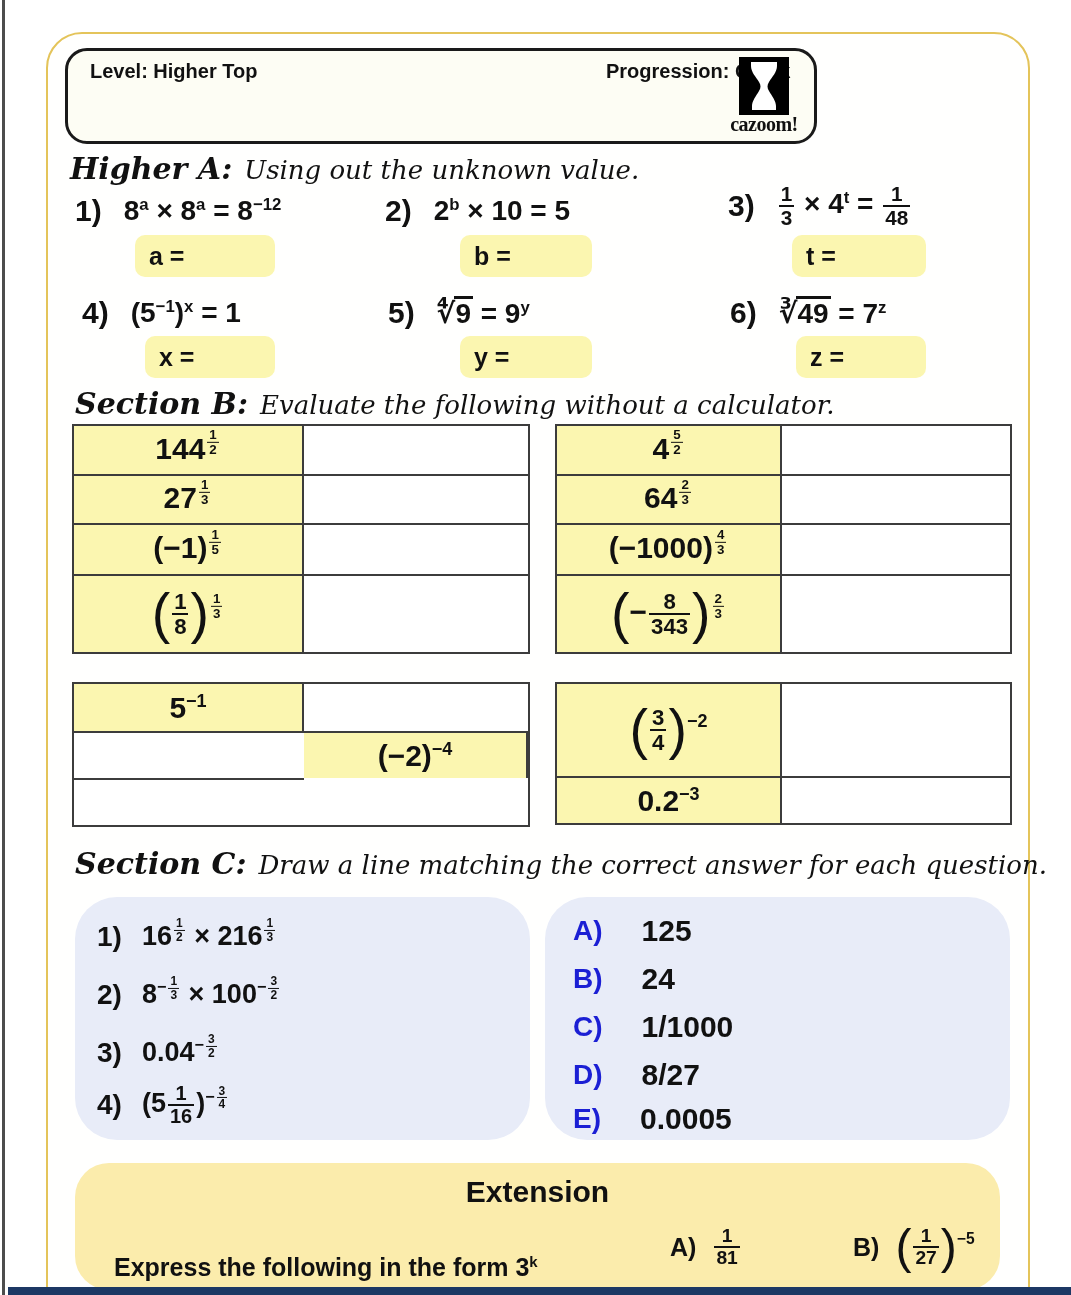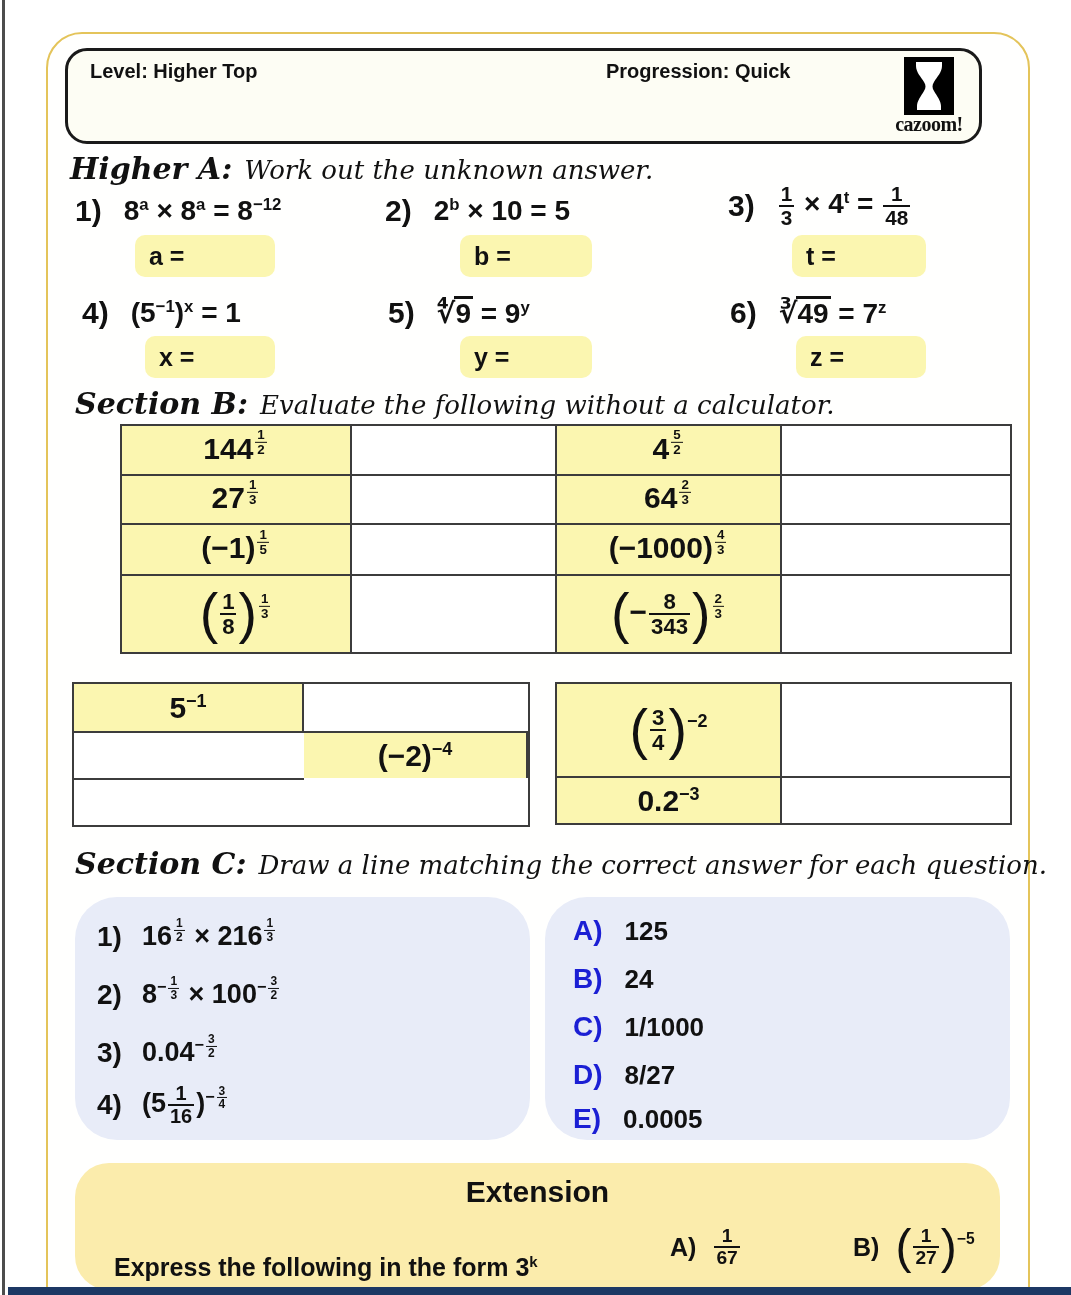--- a/index.html
+++ b/index.html
@@ -8,21 +8,21 @@
     position:relative; width:1071px; height:1295px; overflow:hidden;
     background:#fff; font-family:"Liberation Sans","DejaVu Sans",sans-serif; color:#111;
   }
   .edge-line { position:absolute; left:2px; top:0; width:3px; height:100%; background:#4d4d4d; }
   .gold-frame {
     position:absolute; left:46px; top:32px; width:984px; height:1400px;
     border:2px solid #e4c45a; border-radius:36px; background:#fffffe;
   }
   
   .header-box {
-    position:absolute; left:65px; top:48px; width:917px; height:96px;
+    position:absolute; left:65px; top:48px; width:752px; height:96px;
     border:3px solid #1a1a1a; border-radius:22px; background:#fdfdf4;
   }
   .hdr-small { position:absolute; top:9px; font-weight:700; font-size:20px; }
   .hdr-level { left:22px; }
   .hdr-prog  { left:538px; }
   .page-title {
     position:absolute; left:18px; top:31px; font-weight:700; font-size:43px;
     letter-spacing:-0.5px; white-space:nowrap;
   }
   .logo { position:absolute; right:10px; top:6px; width:80px; text-align:center; }
@@ -56,21 +56,21 @@
   .btable .qcell { background:#fbf6b0; border-right:2px solid #3c3c3c; }
   .btable .acell { background:#fff; }
   .btable .math { font-size:30px; }
   
   .panel { position:absolute; background:#e8ecf8; border-radius:42px; }
   .c-item { position:absolute; display:flex; align-items:center; gap:20px; height:44px; }
   .c-item .math { font-size:27px; }
   .c-num { font-weight:700; font-size:28px; }
   .a-item { position:absolute; display:flex; align-items:center; gap:22px; height:40px; }
   .a-letter { font-weight:700; font-size:28px; color:#1b1fd4; }
-  .a-value { font-weight:700; font-size:26px; }
+  .a-value { font-weight:700; font-size:30px;margin-left:17px; }
   
   .ext-box { position:absolute; left:75px; top:1163px; width:925px; height:127px; background:#fbecac; border-radius:34px; }
   .ext-title { position:absolute; top:12px; left:0; width:100%; text-align:center; font-weight:700; font-size:30px; }
   .ext-prompt { position:absolute; left:39px; top:55px; height:64px; display:flex; align-items:flex-end; font-weight:700; font-size:25px; }
   .ext-prompt .math { font-size:25px; }
   .ext-item { position:absolute; top:48px; height:72px; display:flex; align-items:center; gap:16px; font-weight:700; font-size:25px; }
   .ext-item .math { font-size:26px; }
   .navy-bar { position:absolute; left:8px; top:1287px; width:1063px; height:8px; background:#1c3864; z-index:5; }
 </style>
 </head>
@@ -86,21 +86,21 @@
     <div class="logo">
       <svg class="logo-box" viewBox="0 0 50 58" xmlns="http://www.w3.org/2000/svg">
         <rect x="0" y="0" width="50" height="58" fill="#000"></rect>
         <path d="M12 5 H38 V9 C38 15 33 20 30 25 C28 28 28 31 30 34 C33 39 37 44 37 49 V53 H13 V49 C13 44 17 39 20 34 C22 31 22 28 20 25 C17 20 12 15 12 9 Z" fill="#fff"></path>
       </svg>
       <div class="logo-caption">cazoom!</div>
     </div>
   </div>
 
   <div class="sec-head" style="left:70px; top:151px;">
-    <span class="sec-name">Higher A:</span><span class="sec-instr">Work out the unknown answer.</span>
+    <span class="sec-name">Higher A:</span><span class="sec-instr">Using out the unknown value.</span>
   </div>
 
   <div class="prob" style="left:75px; top:188px;">
     <span class="prob-num">1)</span>
     <span class="math">8<span class="sup">a</span> × 8<span class="sup">a</span> = 8<span class="sup">−12</span></span>
   </div>
   <div class="prob" style="left:385px; top:188px;">
     <span class="prob-num">2)</span>
     <span class="math">2<span class="sup">b</span> × 10 = 5</span>
   </div>
@@ -145,21 +145,21 @@
     <span>y =</span>
   </div>
   <div class="abox" style="left:796px; top:336px; width:130px;">
     <span>z =</span>
   </div>
 
   <div class="sec-head" style="left:75px; top:386px;">
     <span class="sec-name">Section B:</span><span class="sec-instr">Evaluate the following without a calculator.</span>
   </div>
 
-  <div class="btable" style="left:72px; top:424px; width:458px; grid-template-columns:230px 1fr; grid-template-rows:48px 49px 51px 78px;margin-left:48px;">
+  <div class="btable" style="left:72px; top:424px; width:458px; grid-template-columns:230px 1fr; grid-template-rows:48px 49px 51px 78px;">
     <div class="cell qcell r0">
         <span class="math">144<span class="sup"><span class="frac">
               <span class="num">1</span>
               <span class="den">2</span>
             </span></span></span>
       </div>
     <div class="cell acell r0"></div>
     <div class="cell qcell">
         <span class="math">27<span class="sup"><span class="frac">
               <span class="num">1</span>
@@ -315,21 +315,21 @@
 
   <div class="ext-box">
     <div class="ext-title">Extension</div>
     <div class="ext-prompt">
       <span class="math">Express the following in the form 3<span class="sup">k</span></span>
     </div>
     <div class="ext-item" style="left:595px;">
       <span>A)</span>
       <span class="math"><span class="frac">
             <span class="num">1</span>
-            <span class="den">67</span>
+            <span class="den">81</span>
           </span></span>
     </div>
     <div class="ext-item" style="left:778px;">
       <span>B)</span>
       <span class="math"><span class="bparen">(</span><span class="frac">
             <span class="num">1</span>
             <span class="den">27</span>
           </span><span class="bparen">)</span><span class="sup">−5</span></span>
     </div>
   </div>

